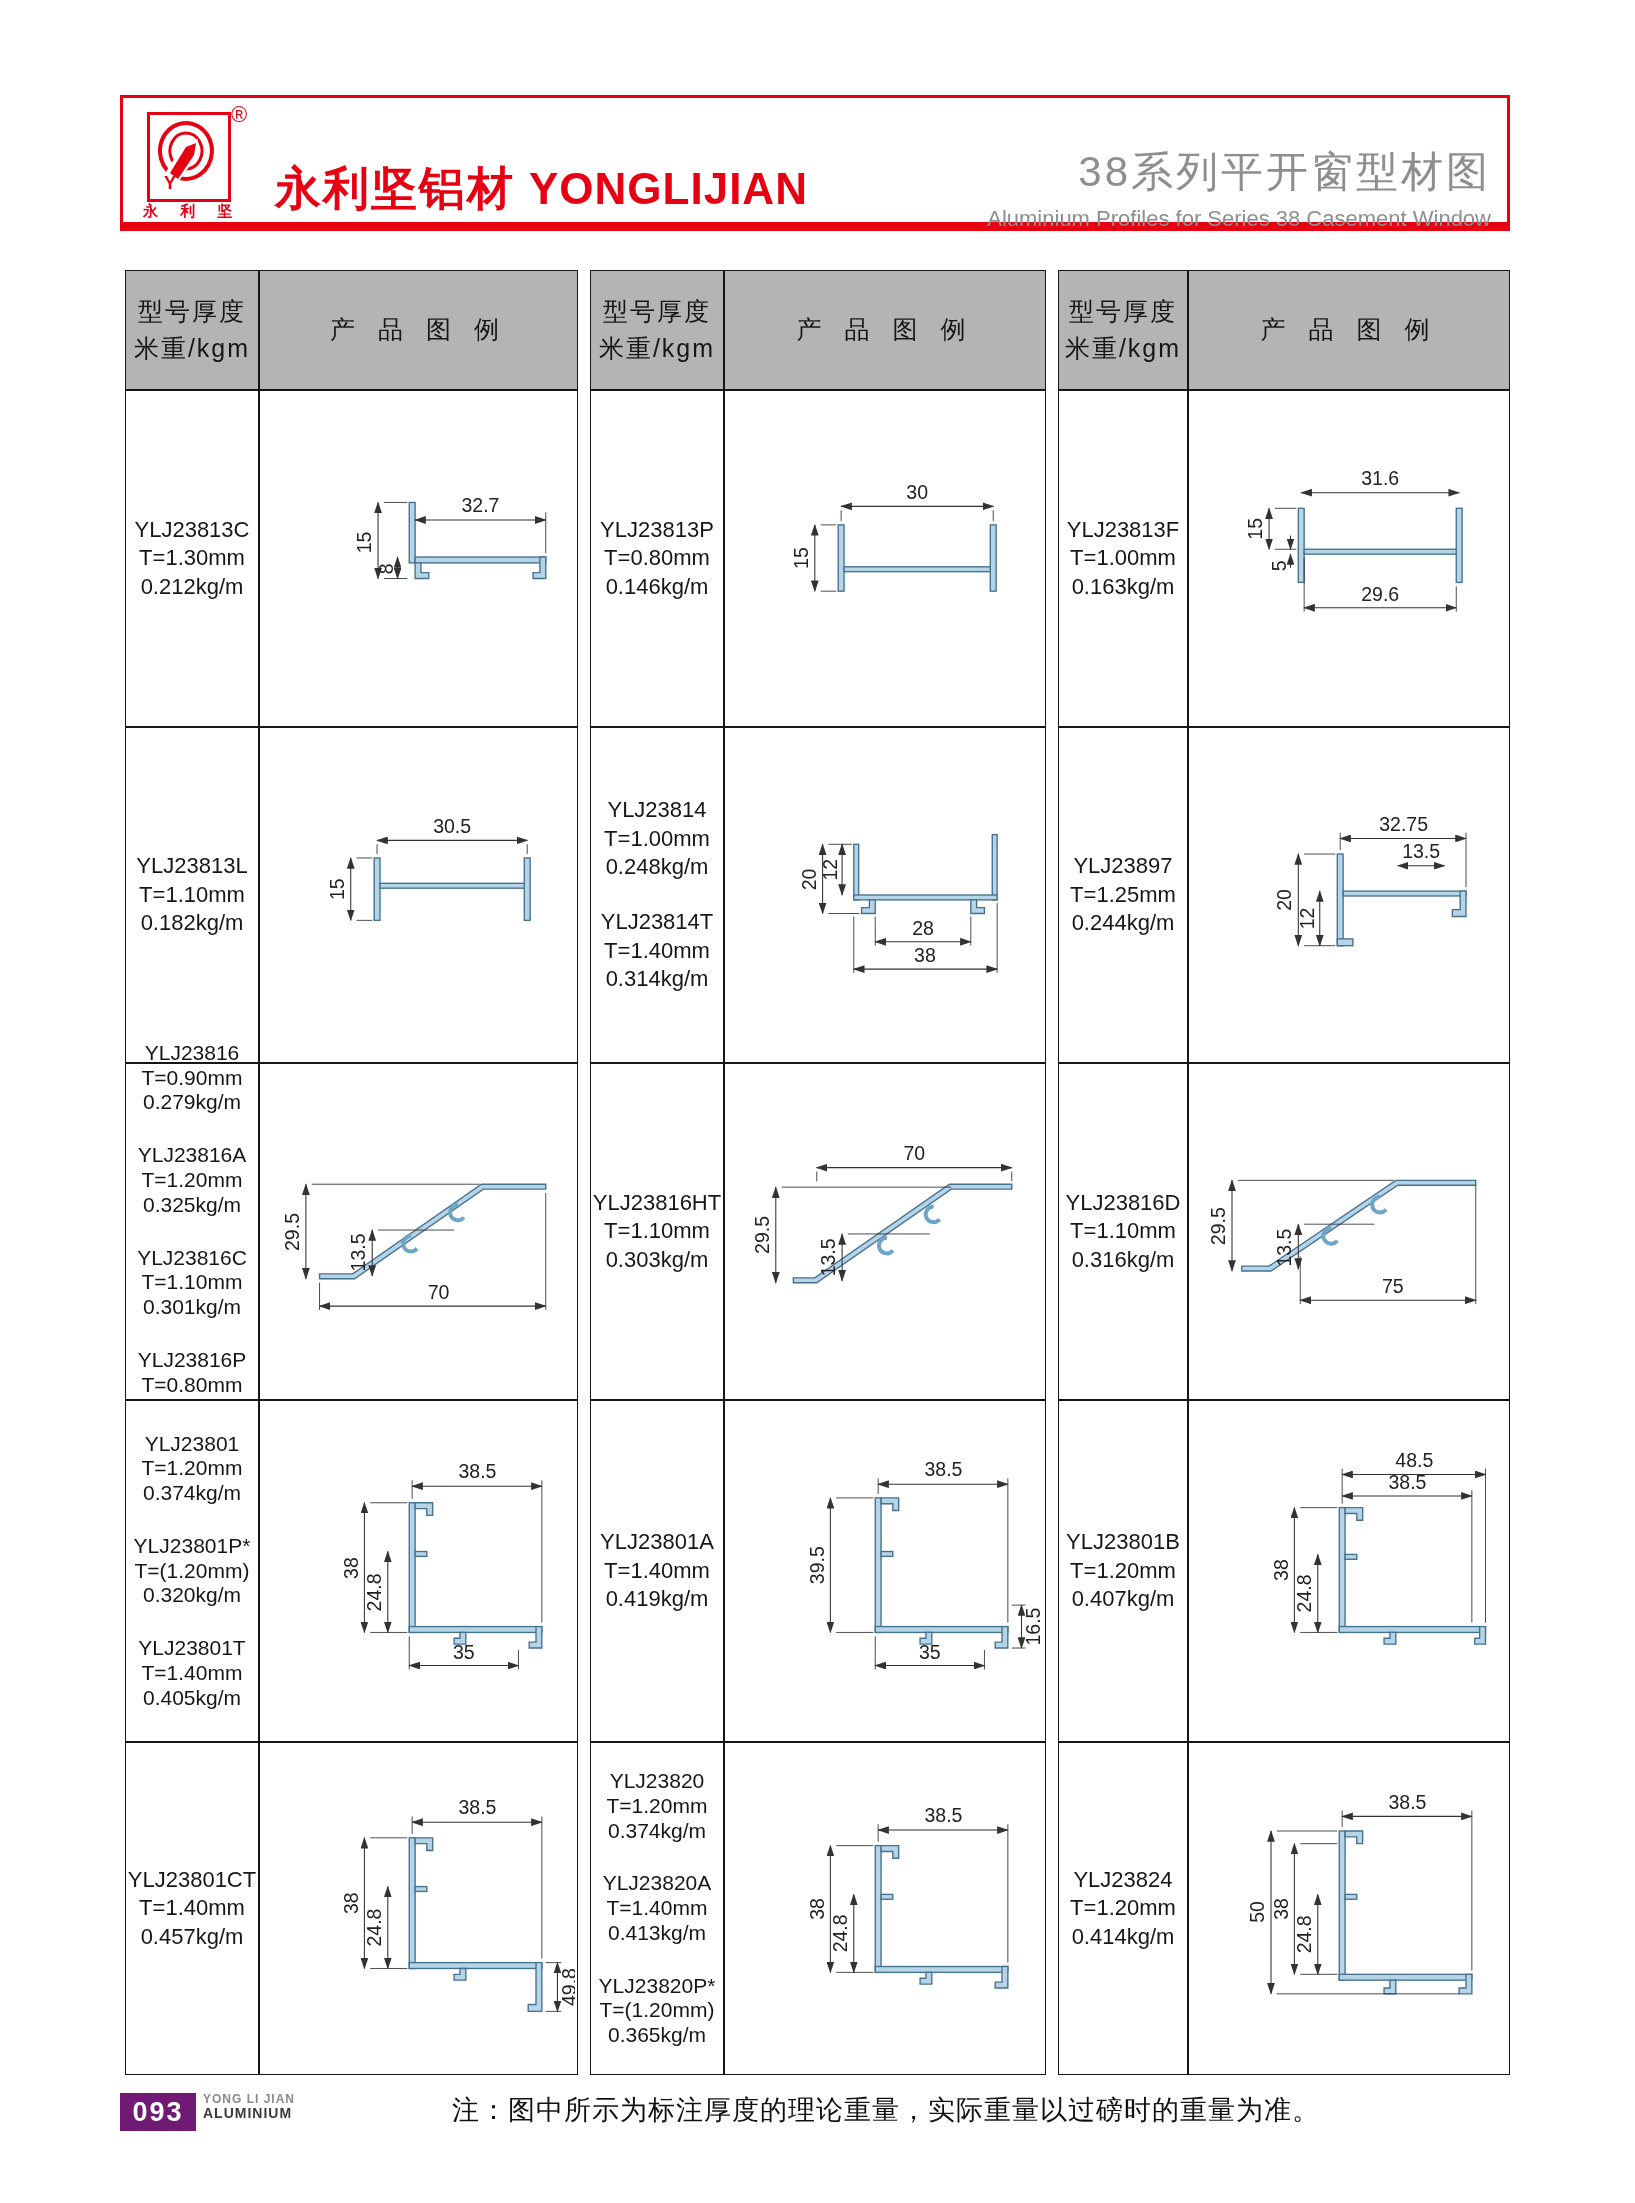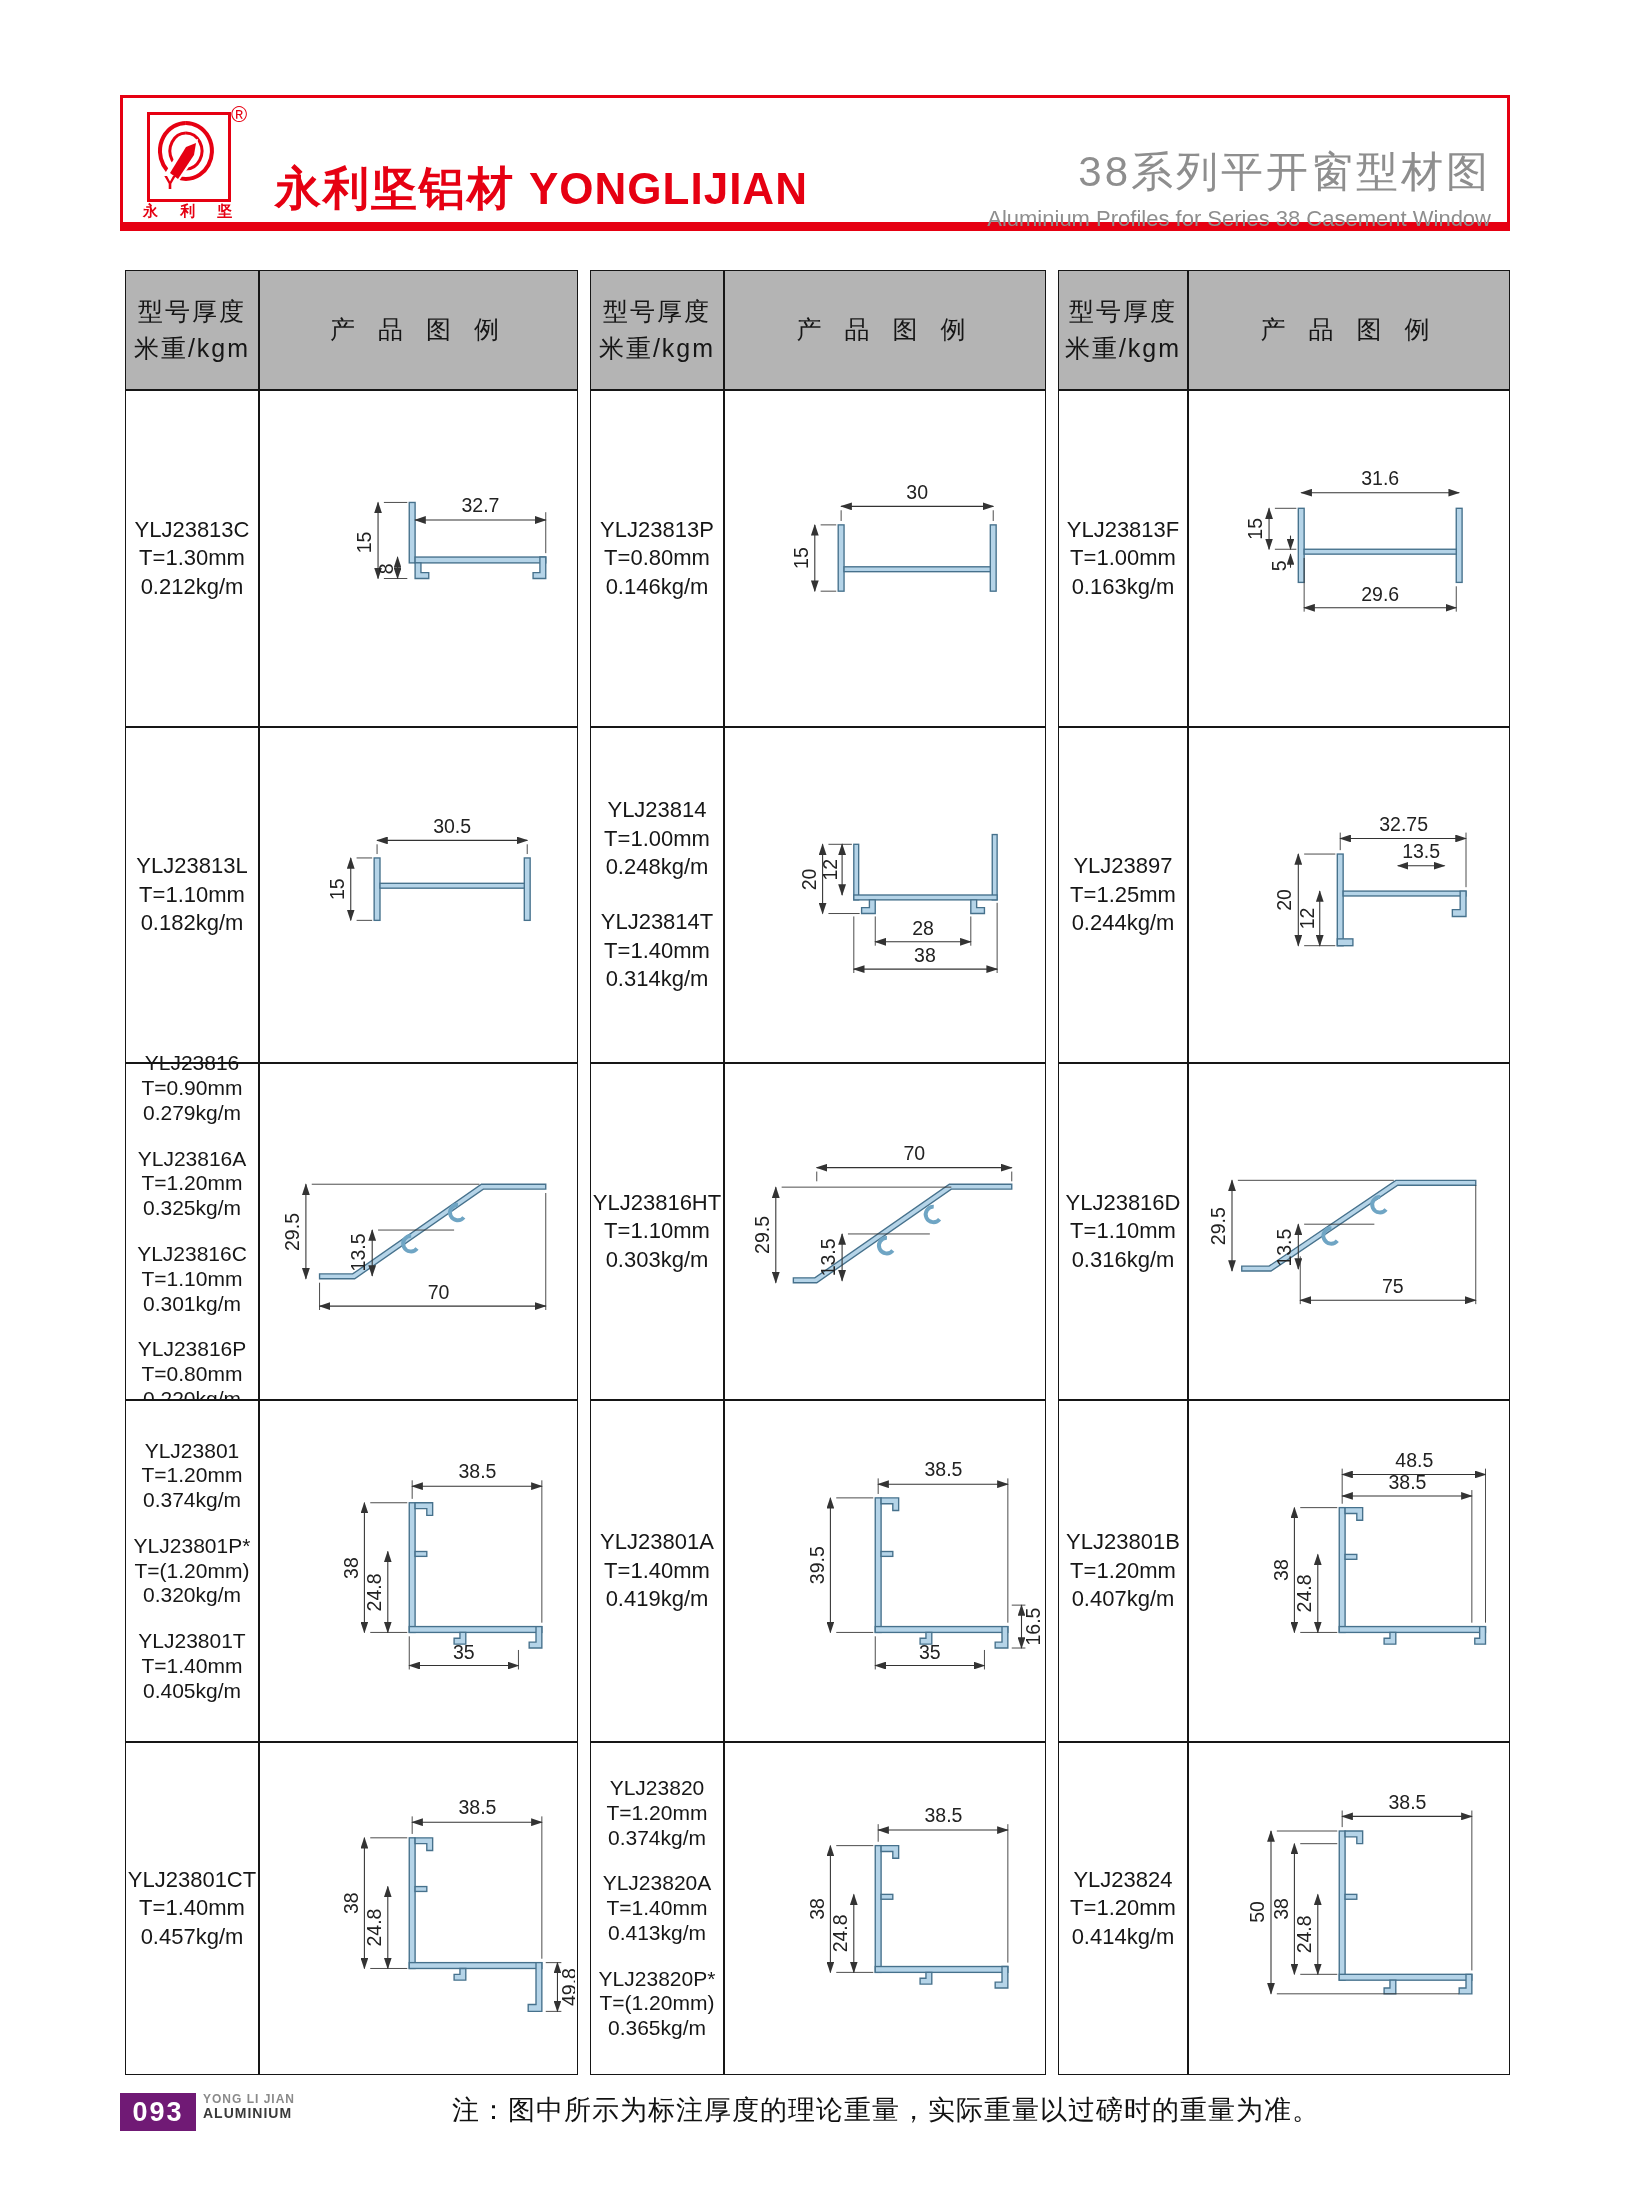--- a/index.html
+++ b/index.html
@@ -24,21 +24,21 @@
     grid-template-columns:134px 319px 12px 134px 322px 12px 130px 322px;
     grid-template-rows:120px 337px 336px 337px 342px 333px;}
   .hc,.lbl,.ill{border:1.5px solid #161616;box-sizing:border-box;background:#fff;
     display:flex;align-items:center;justify-content:center;}
   .hc{background:#b4b4b4;flex-direction:column;font-size:25px;line-height:1.5;letter-spacing:2px;}
   .hc .spread{letter-spacing:8px;text-align:center;}
   .gapc{background:#fff;}
   .lbl{padding:4px 0;}
   .entries{display:flex;flex-direction:column;justify-content:center;gap:26px;text-align:center;
     font-size:22px;line-height:1.3;}
-  .entries.tight{gap:21px;line-height:1.18;font-size:21px;}
+  .entries.tight{gap:28px;line-height:1.18;font-size:21px;}
   .ill svg{display:block;}
 
   
   .al{fill:#b5d4e8;stroke:#46718c;stroke-width:1.4;}
   .cl{fill:none;stroke:#6fa5c4;stroke-width:4;}
   .dim{stroke:#333;stroke-width:1.1;fill:none;}
   .ext{stroke:#333;stroke-width:0.9;fill:none;}
   text.dt{font-size:20px;fill:#222;text-anchor:middle;}
 
   

